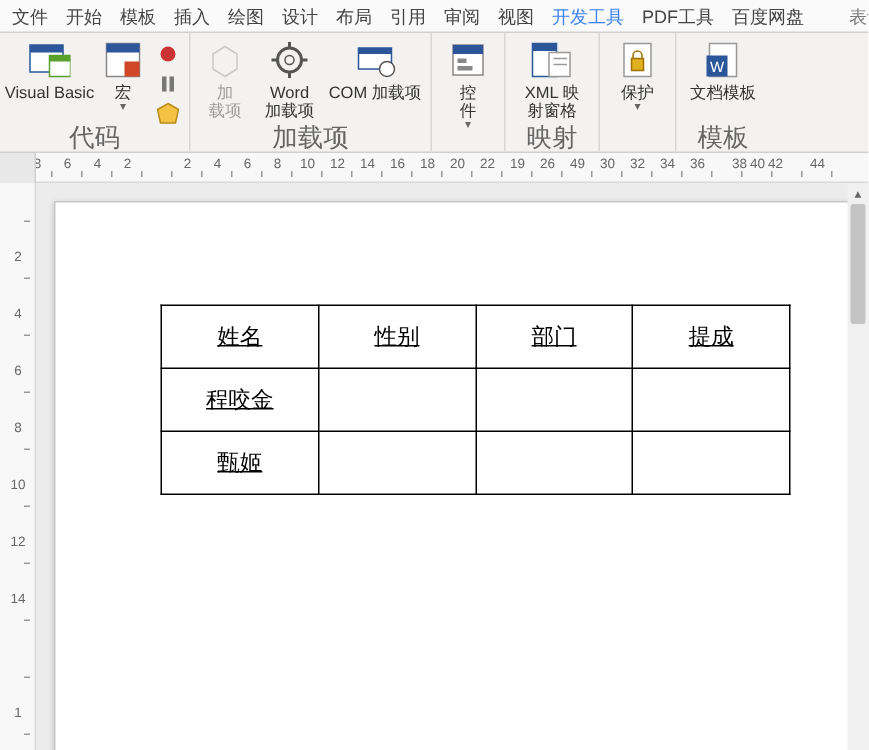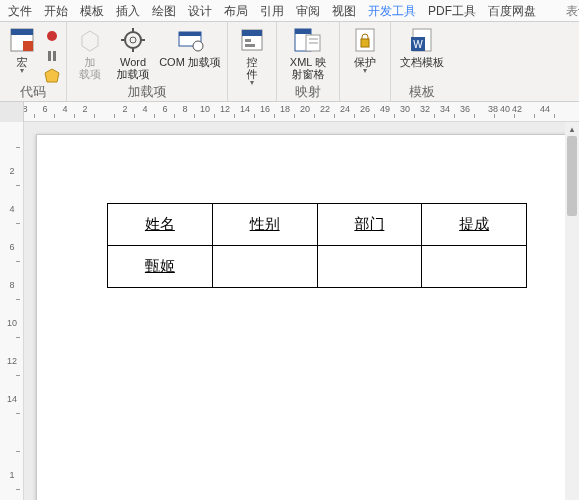--- a/index.html
+++ b/index.html
@@ -6,21 +6,21 @@
   html, body { width: 579px; height: 500px; font-family: "Microsoft YaHei", "SimSun", sans-serif; font-size: 12px; background: #fff; overflow: hidden; }
   
   .tabs { display: flex; align-items: center; height: 22px; background: #fafafa; border-bottom: 1px solid #d0d0d0; padding-left: 2px; }
   .tabs .tab { padding: 0 6px; height: 22px; line-height: 22px; color: #444; cursor: default; white-space: nowrap; }
   .tabs .tab.active { color: #3b82f6; font-weight: 500; }
   .tabs .tab.designer { color: #7a7a7a; margin-left: 18px; }
   
   .ribbon { display: flex; height: 80px; background: #f3f2f1; border-bottom: 1px solid #d0d0d0; }
   .group { display: flex; flex-direction: column; align-items: center; border-right: 1px solid #d7d7d7; padding: 2px 6px 0 6px; }
   .group .items { display: flex; align-items: flex-start; height: 62px; gap: 6px; }
-  .group .label { font-size: 13px; color: #666; height: 16px; line-height: 14px; }
+  .group .label { font-size: 17px; color: #666; height: 16px; line-height: 14px; }
   .btn { display: flex; flex-direction: column; align-items: center; justify-content: flex-start; width: 44px; padding-top: 2px; cursor: default; }
   .btn.disabled { opacity: 0.45; }
   .btn .ico { width: 28px; height: 28px; display: flex; align-items: center; justify-content: center; }
   .btn .txt { font-size: 11px; color: #333; text-align: center; line-height: 12px; margin-top: 2px; white-space: nowrap; }
   .btn .txt.two { white-space: normal; width: 44px; }
   .macro-col { display: flex; flex-direction: column; align-items: center; gap: 4px; padding-top: 4px; }
   .mini { width: 16px; height: 16px; }
   .dd-caret { font-size: 8px; color: #666; line-height: 6px; }
   
   .ruler-wrap { position: relative; height: 20px; background: #f8f8f8; border-bottom: 1px solid #d9d9d9; display: flex; }
@@ -64,20 +64,31 @@
   <div class="tab active">开发工具</div>
   <div class="tab">PDF工具</div>
   <div class="tab">百度网盘</div>
   <div class="tab designer">表设计</div>
 </div>
 
 <div class="ribbon">
 
   <div class="group">
     <div class="items">
+      <div class="btn" style="width:54px">
+        <div class="ico">
+          <svg width="30" height="26">
+              <rect x="1" y="3" width="22" height="18" fill="#fff" stroke="#2b579a"></rect>
+              <rect x="1" y="3" width="22" height="5" fill="#2b579a"></rect>
+              <rect x="14" y="10" width="14" height="14" fill="#fff" stroke="#5aa02c"></rect>
+              <rect x="14" y="10" width="14" height="4" fill="#5aa02c"></rect>
+            </svg>
+        </div>
+        <div class="txt">Visual Basic</div>
+      </div>
       <div class="btn" style="width:32px">
         <div class="ico">
           <svg width="26" height="26">
               <rect x="2" y="2" width="22" height="22" fill="#fff" stroke="#888"></rect>
               <rect x="2" y="2" width="22" height="6" fill="#2b579a"></rect>
               <rect x="14" y="14" width="10" height="10" fill="#d04727"></rect>
             </svg>
         </div>
         <div class="txt">宏</div>
         <div class="dd-caret">▾</div>
@@ -278,21 +289,21 @@
       <div class="minor" style="left: 270px;"></div>
       <div class="tick" style="left: 274px; width: 14px;">
         <span class="n">20</span>
       </div>
       <div class="minor" style="left: 290px;"></div>
       <div class="tick" style="left: 294px; width: 14px;">
         <span class="n">22</span>
       </div>
       <div class="minor" style="left: 310px;"></div>
       <div class="tick" style="left: 314px; width: 14px;">
-        <span class="n">24</span>
+        <span class="n">19</span>
       </div>
       <div class="minor" style="left: 330px;"></div>
       <div class="tick" style="left: 334px; width: 14px;">
         <span class="n">26</span>
       </div>
       <div class="minor" style="left: 350px;"></div>
       <div class="tick" style="left: 354px; width: 14px;">
         <span class="n">49</span>
       </div>
       <div class="minor" style="left: 370px;"></div>
@@ -360,20 +371,26 @@
         <thead>
           <tr>
             <th style="width:104px">姓名</th>
             <th style="width:104px">性别</th>
             <th style="width:104px">部门</th>
             <th style="width:104px">提成</th>
           </tr>
         </thead>
         <tbody id="tbody">
             <tr>
+              <td>程咬金</td>
+              <td></td>
+              <td></td>
+              <td></td>
+            </tr>
+            <tr>
               <td>甄姬</td>
               <td></td>
               <td></td>
               <td></td>
             </tr>
           </tbody>
       </table>
     </div>
   </div>
 </div>

